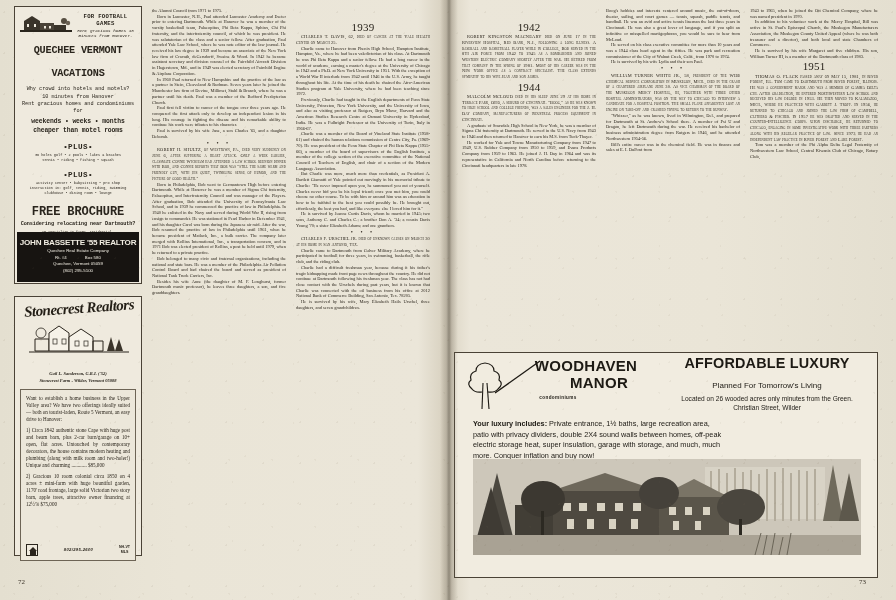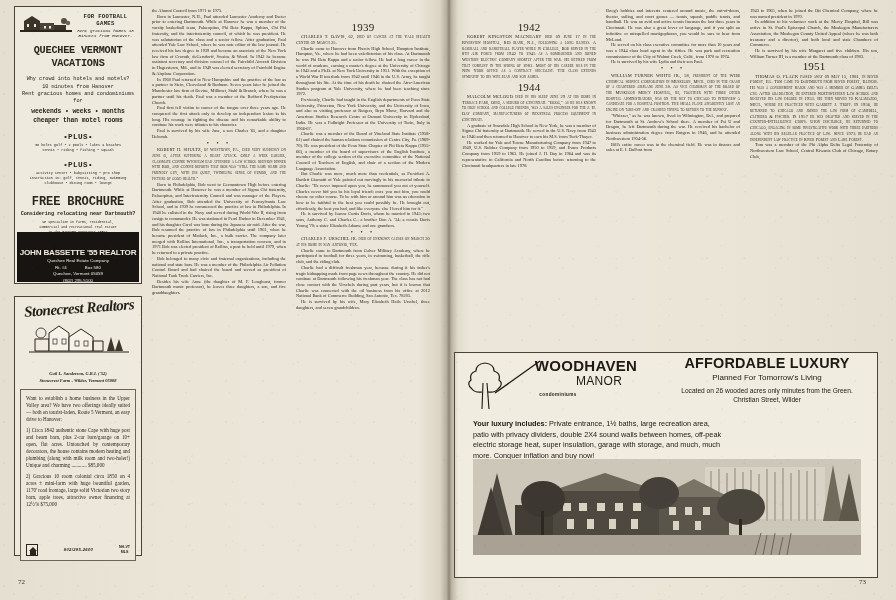--- a/index.html
+++ b/index.html
@@ -111,21 +111,21 @@
   .q-small { font-size: 3.5px; line-height: 1.45; margin-top: 2px; }
   .q-fb { font-weight: bold; font-size: 12px; margin-top: 9px; letter-spacing: -.1px; }
   .q-fb2 { font-weight: bold; font-size: 5.2px; margin-top: 2px; letter-spacing: -.1px;}
   .q-tiny { font-size: 3.3px; line-height: 1.45; margin-top: 3px; }
 
   .ad-bassette {
     position: absolute; left: 17px; top: 232px;
     width: 122px; height: 50px;
     background: #171411; color: #f0ece1;
     font-family: "Liberation Sans", sans-serif;
-    text-align: center; padding-top: 16px;
+    text-align: center; padding-top: 6px;
   }
   .b-title { font-weight: bold; font-size: 8.1px; letter-spacing: -.2px; }
   .b-line { font-size: 4.4px; line-height: 1.5; margin-top: 1px; }
   .b-row { display: flex; justify-content: center; gap: 18px; font-size: 4.4px; }
 
   .ad-stone {
     position: absolute; left: 14px; top: 296px;
     width: 128px; height: 260px;
     border: 1px solid #4a4236;
     background: #efeade;
@@ -200,27 +200,27 @@
     color: #1d1a14; overflow: hidden;
   }
   .w-head { position: relative; height: 62px; padding-left: 21px; }
   .w-roofL {
     position: absolute; left: 10px; top: 4px; width: 120px; height: 52px;
   }
   .w-brand {
     position: absolute; left: 46px; top: 4px; width: 170px; text-align: center;
   }
   .w-brand .w1 { font-weight: bold; font-size: 15px; letter-spacing: .3px; }
-  .w-brand .w2 { font-weight: normal; font-size: 12px; letter-spacing: .3px; margin-left: 26px; }
+  .w-brand .w2 { font-weight: bold; font-size: 15px; letter-spacing: .3px; margin-left: 26px; }
   .w-brand .w3 { font-weight: bold; font-size: 4.6px; letter-spacing: .4px; margin-top: 4px; margin-left:-56px;}
   .w-right {
     position: absolute; left: 210px; top: 0; right: 8px; text-align: center;
   }
   .w-aff { font-weight: bold; font-size: 14.4px; letter-spacing: .2px; margin-top: 2px; }
-  .w-plan { font-size: 8px; margin-top: 2px; }
+  .w-plan { font-size: 8px; margin-top: 10px; }
   .w-loc { font-size: 6.6px; line-height: 1.3; margin-top: 5px; }
   .w-copy { position: absolute; left: 18px; top: 66px; width: 252px; }
   .w-copy .lead { font-size: 7.3px; line-height: 1.46; }
   .w-copy .lead b { font-weight: bold; }
   .w-call { font-size: 6.9px; line-height: 1.48; margin-top: 7px; }
   .w-sub {
     position: absolute; left: 296px; top: 144px;
     font-weight: bold; font-size: 7.6px; letter-spacing: .1px;
   }
   .w-art { position: absolute; left: 0; bottom: 22px; width: 424px; height: 96px; }
@@ -255,21 +255,21 @@
             <rect x="24" y="14" width="2" height="2.5" fill="#efeade"></rect>
             <rect x="29" y="14" width="2" height="2.5" fill="#efeade"></rect>
           </svg>
           <div class="q-foot">
             <div class="l1">FOR FOOTBALL</div>
             <div class="l1">GAMES</div>
             <div class="l2">Rent gracious homes 10 minutes from Hanover.</div>
           </div>
         </div>
         <div class="q-title">QUECHEE VERMONT</div>
-        <div class="q-title" style="margin-top:2px">VACATIONS</div>
+        <div class="q-title" style="margin-top:12px">VACATIONS</div>
         <div class="q-body">Why crowd into hotels and motels?</div>
         <div class="q-body" style="margin-top:0">10 minutes from Hanover</div>
         <div class="q-body" style="margin-top:0">Rent gracious homes and condominiums</div>
         <div class="q-body" style="margin-top:0">for</div>
         <div class="q-bold">weekends • weeks • months</div>
         <div class="q-bold" style="margin-top:0">cheaper than motel rooms</div>
         <div class="q-plus">•PLUS•</div>
         <div class="q-small">36 holes golf • 2 pools • lakes &amp; beaches</div>
         <div class="q-small" style="margin-top:0">tennis • riding • fishing • squash</div>
         <div class="q-plus">•PLUS•</div>

